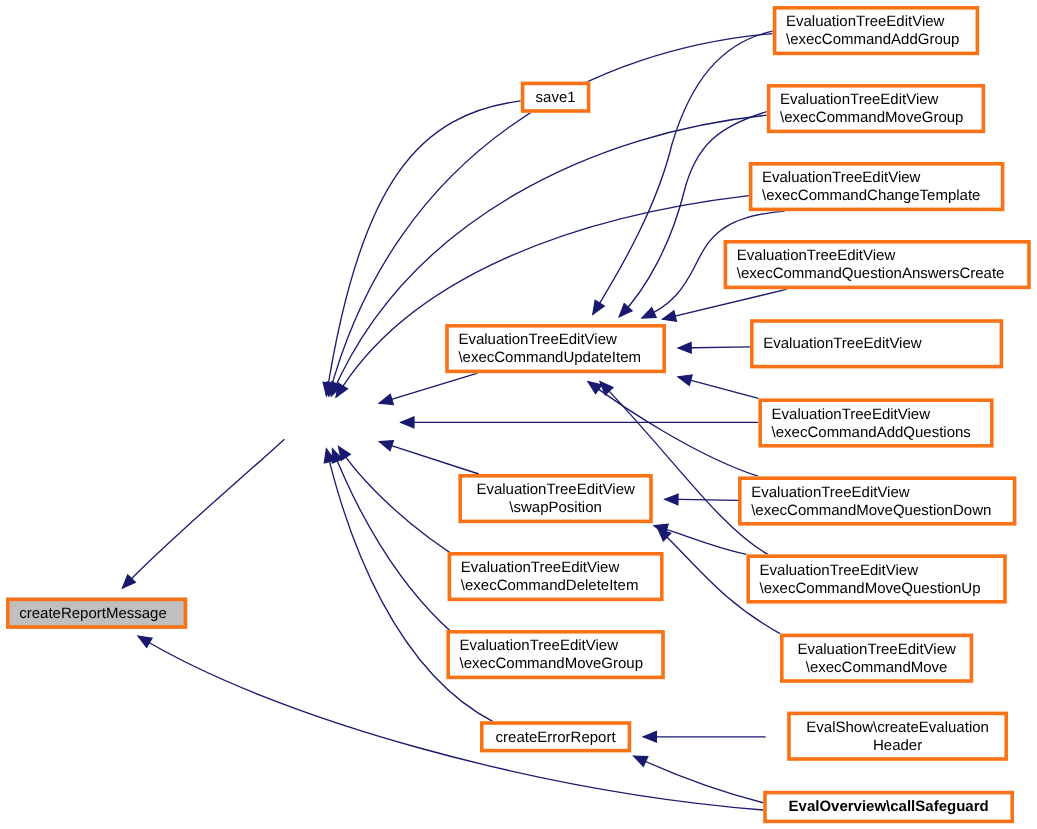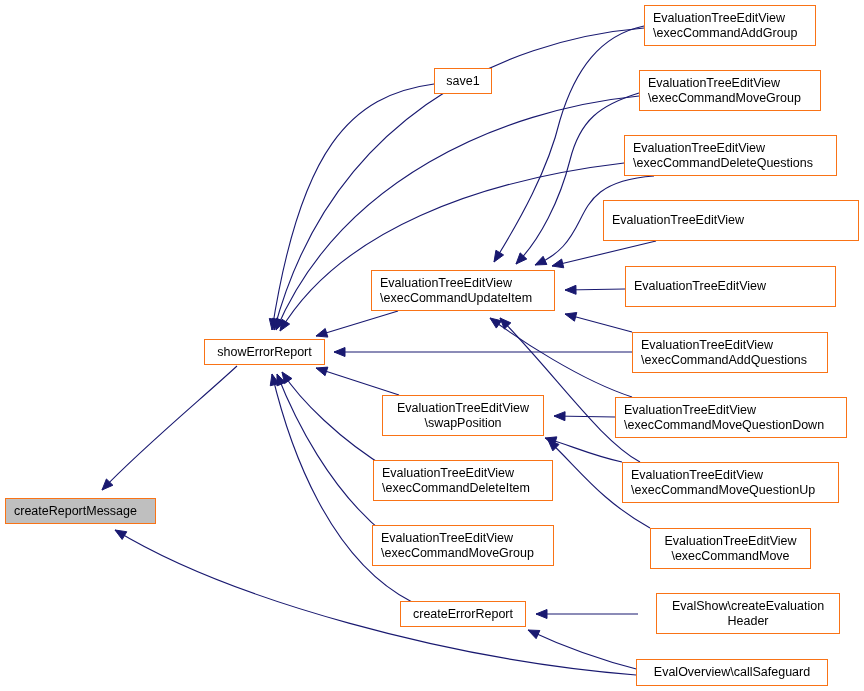--- a/index.html
+++ b/index.html
@@ -1,20 +1,20 @@
 <!DOCTYPE html>
 <html><head>
 <meta charset="utf-8">
 <style>
   html, body { margin: 0; padding: 0; background: #ffffff; }
   #canvas { position: relative; width: 864px; height: 691px; overflow: hidden; background: #fff; }
   svg#edges { position: absolute; left: 0; top: 0; width: 864px; height: 691px; }
   .node {
     position: absolute; box-sizing: border-box;
-    border: 1px solid #f97316; background: #fff;
+    border: 3px solid #f97316; background: #fff;
     font-family: "Liberation Sans", sans-serif; font-size: 12.5px; line-height: 15px;
     color: #000; display: flex; flex-direction: column; justify-content: center;
     padding: 0 8px; white-space: nowrap; cursor: pointer;
   }
   .node.left { text-align: left; align-items: flex-start; }
   .node.center { text-align: center; align-items: center; }
   .node.focus { background: #bfbfbf; }
   .node span { display: block; }
 </style>
 </head>
@@ -70,23 +70,20 @@
       <polygon points="548,440 559.0453947478709,444.38739727671276 552.8033358616171,450.8709688896851" fill="#191970" stroke="#191970"></polygon>
       <path d="M638,614 L536,614" fill="none" stroke="#191970" stroke-width="1.1"></path>
       <polygon points="536,614 547,609.5 547,618.5" fill="#191970" stroke="#191970"></polygon>
       <path d="M640,670 C600,660 560,645 528,630" fill="none" stroke="#191970" stroke-width="1.1"></path>
       <polygon points="528,630 539.8747938173161,630.4891541640759 536.1271448839015,638.6717654509375" fill="#191970" stroke="#191970"></polygon>
     </svg>
 
   <div class="node left focus" id="n-createReportMessage" style="left:5px;top:498px;width:151px;height:26px;">
     <span>createReportMessage</span>
   </div>
-  <div class="node center" id="n-showErrorReport" style="left:204px;top:339px;width:121px;height:26px;">
-    <span>showErrorReport</span>
-  </div>
   <div class="node center" id="n-save1" style="left:434px;top:68px;width:58px;height:26px;text-align:center;">
     <span>save1</span>
   </div>
   <div class="node left" id="n-updateItem" style="left:371px;top:270px;width:184px;height:41px;">
     <span>EvaluationTreeEditView</span>
     <span>\execCommandUpdateItem</span>
   </div>
   <div class="node center" id="n-swapPosition" style="left:382px;top:395px;width:162px;height:41px;">
     <span>EvaluationTreeEditView</span>
     <span>\swapPosition</span>
@@ -106,24 +103,25 @@
   <div class="node left" id="n-addGroup" style="left:644px;top:5px;width:172px;height:41px;">
     <span>EvaluationTreeEditView</span>
     <span>\execCommandAddGroup</span>
   </div>
   <div class="node left" id="n-addQGroup" style="left:639px;top:70px;width:182px;height:41px;">
     <span>EvaluationTreeEditView</span>
     <span>\execCommandMoveGroup</span>
   </div>
   <div class="node left" id="n-changeTemplate" style="left:624px;top:135px;width:213px;height:41px;">
     <span>EvaluationTreeEditView</span>
-    <span>\execCommandDeleteQuestions</span>
+    <span>\execCommandChangeTemplate</span>
   </div>
   <div class="node left" id="n-questionAnswersCreate" style="left:603px;top:200px;width:256px;height:41px;">
     <span>EvaluationTreeEditView</span>
+    <span>\execCommandQuestionAnswersCreate</span>
   </div>
   <div class="node left" id="n-deleteQuestions" style="left:625px;top:266px;width:211px;height:41px;">
     <span>EvaluationTreeEditView</span>
   </div>
   <div class="node left" id="n-addQuestions" style="left:632px;top:332px;width:196px;height:41px;">
     <span>EvaluationTreeEditView</span>
     <span>\execCommandAddQuestions</span>
   </div>
   <div class="node left" id="n-moveQuestionDown" style="left:615px;top:397px;width:232px;height:41px;">
     <span>EvaluationTreeEditView</span>
@@ -134,16 +132,16 @@
     <span>\execCommandMoveQuestionUp</span>
   </div>
   <div class="node center" id="n-move" style="left:650px;top:528px;width:161px;height:41px;">
     <span>EvaluationTreeEditView</span>
     <span>\execCommandMove</span>
   </div>
   <div class="node center" id="n-createEvaluationHeader" style="left:656px;top:593px;width:184px;height:41px;">
     <span>EvalShow\createEvaluation</span>
     <span>Header</span>
   </div>
-  <div class="node center" id="n-callSafeguard" style="left:636px;top:659px;width:192px;height:27px;">
+  <div class="node center" id="n-callSafeguard" style="left:636px;top:659px;width:209px;height:27px;font-weight:bold;">
     <span>EvalOverview\callSafeguard</span>
   </div>
 </div>
 
 </body></html>

